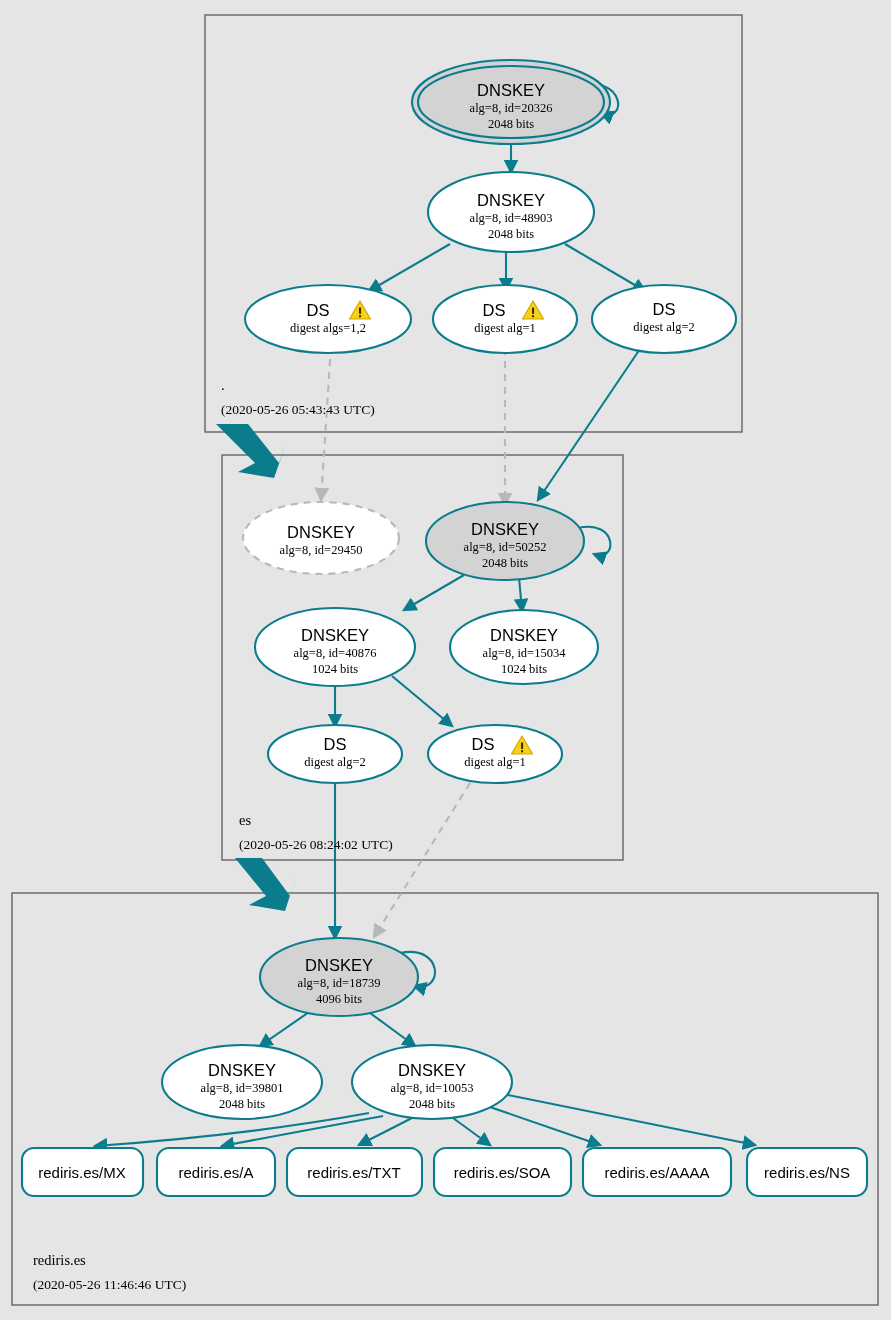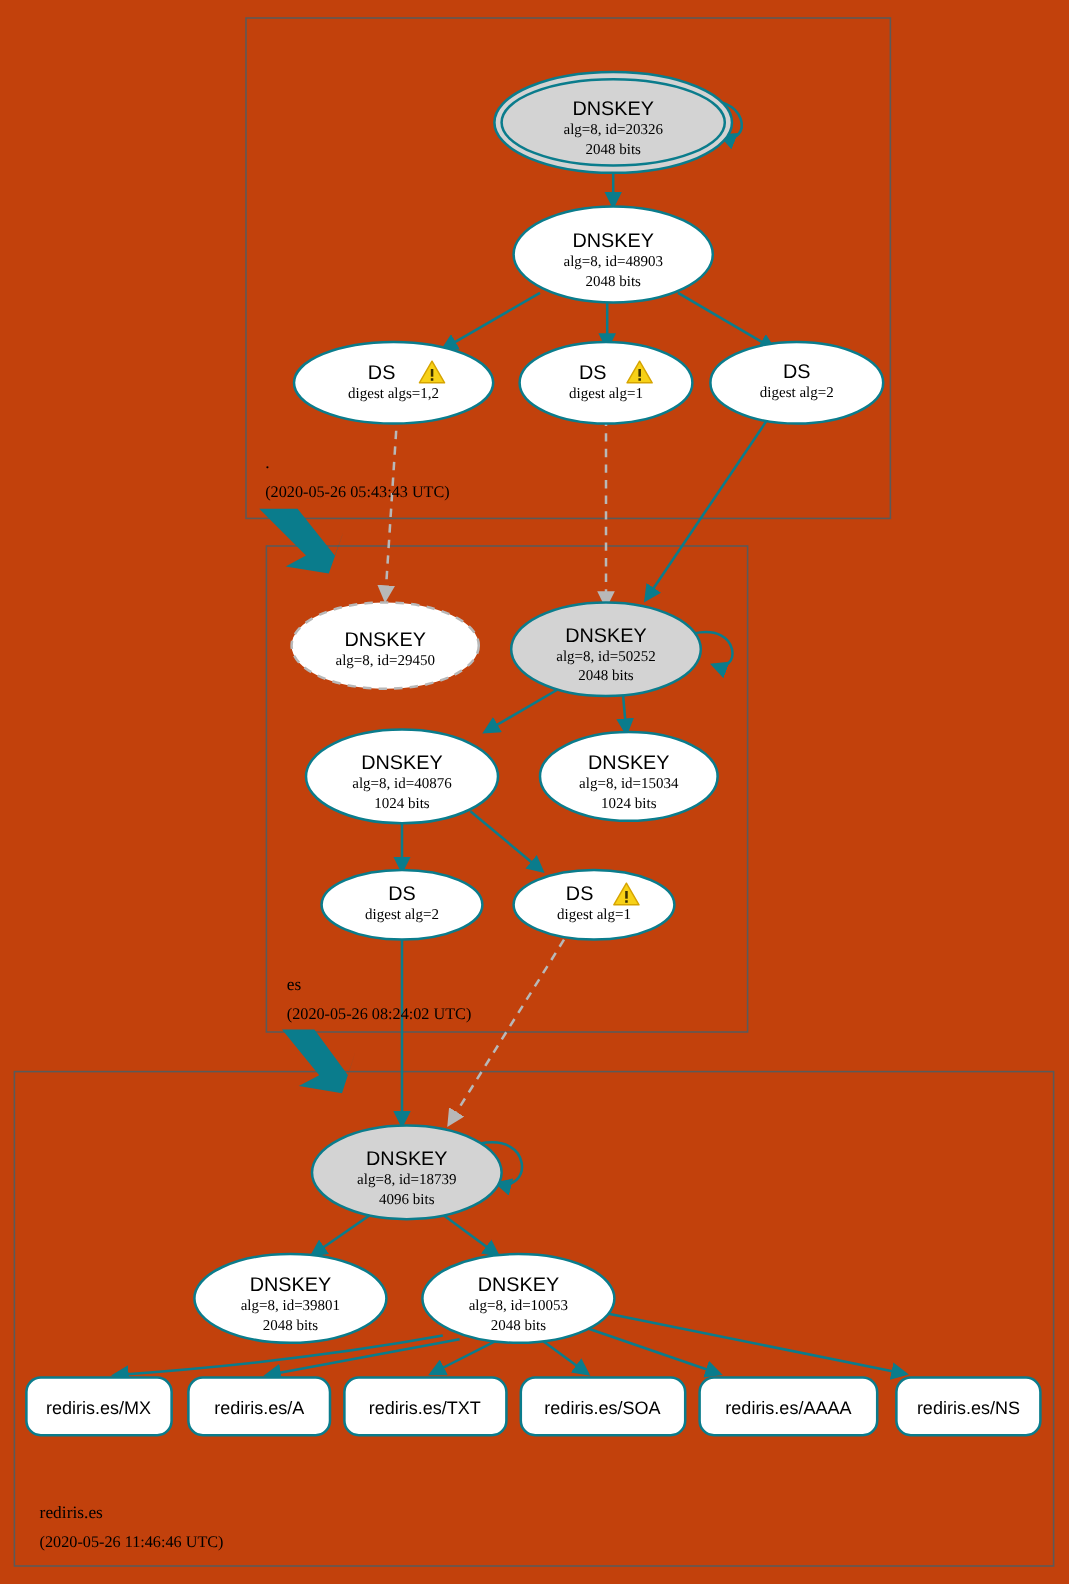--- a/index.html
+++ b/index.html
@@ -8,21 +8,21 @@
     padding: 0;
     background: #ffffff;
   }
   body {
     font-family: "Liberation Sans", sans-serif;
   }
   #canvas {
     position: relative;
     width: 891px;
     height: 1320px;
-    background: #c2410c;
+    background: #e5e5e5;
     overflow: hidden;
   }
   svg#graph {
     position: absolute;
     left: 0;
     top: 0;
     width: 891px;
     height: 1320px;
   }
   .zone-box {

